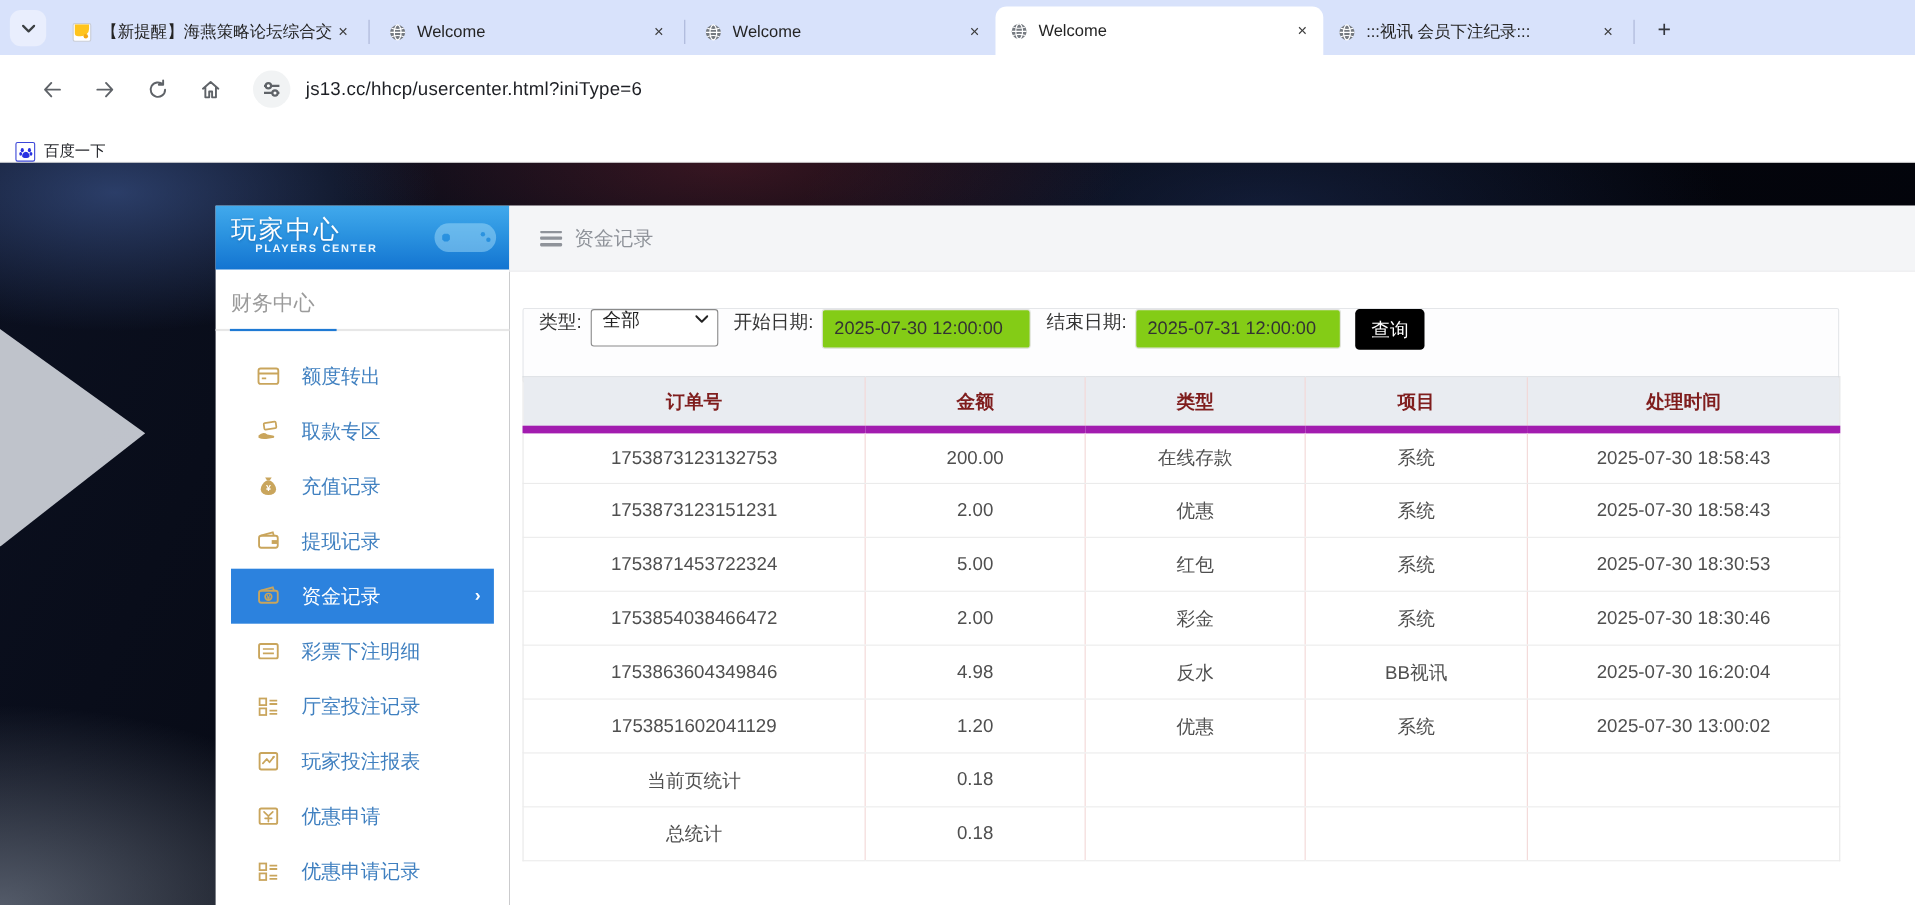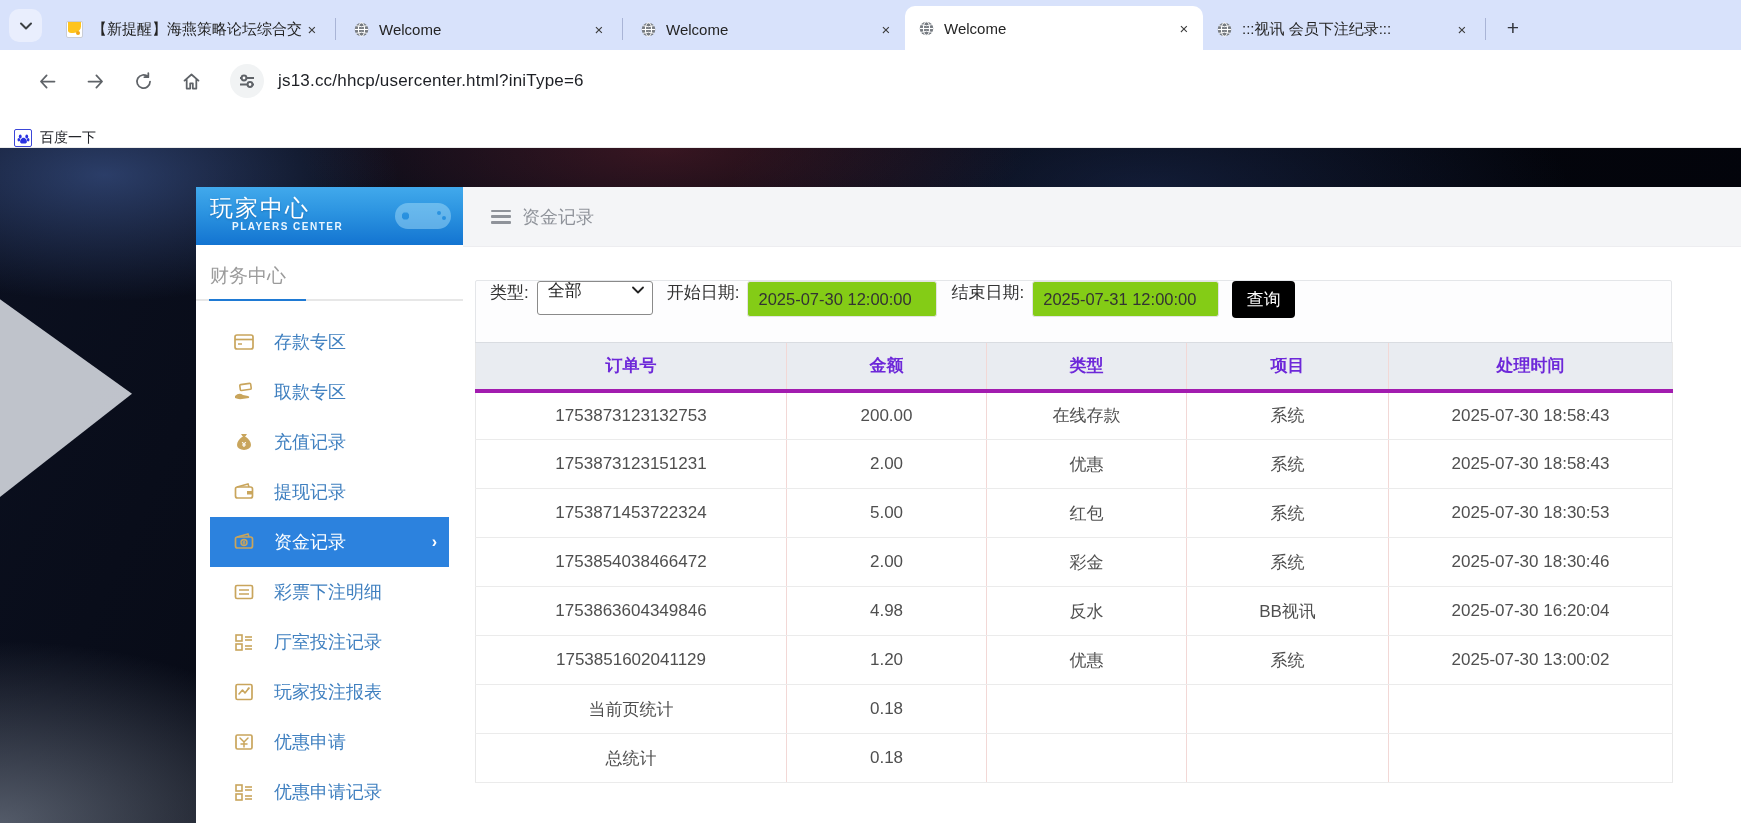--- a/index.html
+++ b/index.html
@@ -70,21 +70,21 @@
 
   #filterbox{position:absolute;left:12px;top:77px;width:1197px;height:68px;border:1px solid #e4e6e9;background:#fdfdfe;border-radius:2px;display:flex;align-items:flex-start;margin-top:16px;}
   .f-label{font-size:17px;color:#333;margin-left:14px;}
   #type-select{margin-left:8px;width:116px;height:34px;border:1px solid #8a8a8a;border-radius:3px;background:#fff;display:flex;align-items:center;justify-content:space-between;padding:0 8px 16px 10px;font-size:17px;color:#222;cursor:pointer;}
   .f-input{margin-left:8px;height:36px;border:1px solid #e3e3e3;border-radius:3px;background:#84cc16;font-size:16.5px;color:#333;padding:0 10px;outline:none;}
   #start-input{width:190px;}
   #end-input{width:187px;}
   #query-btn{margin-left:13px;width:63px;height:37px;background:#000000;color:#fff;font-size:17px;border:none;border-radius:4px;cursor:pointer;}
 
   #datatable{position:absolute;left:12px;top:155px;width:1197px;border-collapse:collapse;table-layout:fixed;}
-  #datatable th{height:48px;background:#e9ecf1;border-top:1px solid #d9dce1;border-bottom:4px solid #a21caf;font-size:17px;color:#6d28d9;font-weight:bold;text-align:center;}
+  #datatable th{height:48px;background:#e9ecf1;border-top:1px solid #d9dce1;border-bottom:7px solid #a21caf;font-size:17px;color:#7f1d1d;font-weight:bold;text-align:center;}
   #datatable td{height:49px;font-size:17px;color:#4f4f4f;text-align:center;border-bottom:1px solid #ebebeb;background:#fff;}
   #datatable th + th, #datatable td + td{border-left:1px solid #f2d8d6;}
   #datatable th:first-child, #datatable td:first-child{border-left:1px solid #e8e8e8;}
   #datatable th:last-child, #datatable td:last-child{border-right:1px solid #e8e8e8;}
   .col0{width:311px;}.col1{width:200px;}.col2{width:200px;}.col3{width:202px;}.col4{width:284px;}
 </style>
 </head>
 <body>
 
 <div id="screen">
@@ -236,21 +236,21 @@
       </div>
     <div id="side-menu">
         <div class="side-item">
           <span class="s-ico">
             <svg width="22" height="22" viewBox="0 0 22 22">
               <rect x="2" y="4" width="18" height="14" rx="2" fill="none" stroke="#c9a55c" stroke-width="1.7"></rect>
               <line x1="2" y1="8.5" x2="20" y2="8.5" stroke="#c9a55c" stroke-width="1.7"></line>
               <line x1="5" y1="13" x2="9" y2="13" stroke="#c9a55c" stroke-width="1.5"></line>
             </svg>
           </span>
-          <span class="s-label">存款专区</span>
+          <span class="s-label">额度转出</span>
         </div>
         <div class="side-item">
           <span class="s-ico">
             <svg width="22" height="22" viewBox="0 0 22 22">
               <rect x="7" y="3" width="11" height="6" rx="1" transform="rotate(-8 12 6)" fill="none" stroke="#c9a55c" stroke-width="1.6"></rect>
               <path d="M2 15 q4 -4 8 -1 l5 1 q2 .5 1 2 l-7 1 q-4 .5 -7 -1 Z" fill="#c9a55c"></path>
             </svg>
           </span>
           <span class="s-label">取款专区</span>
         </div>

